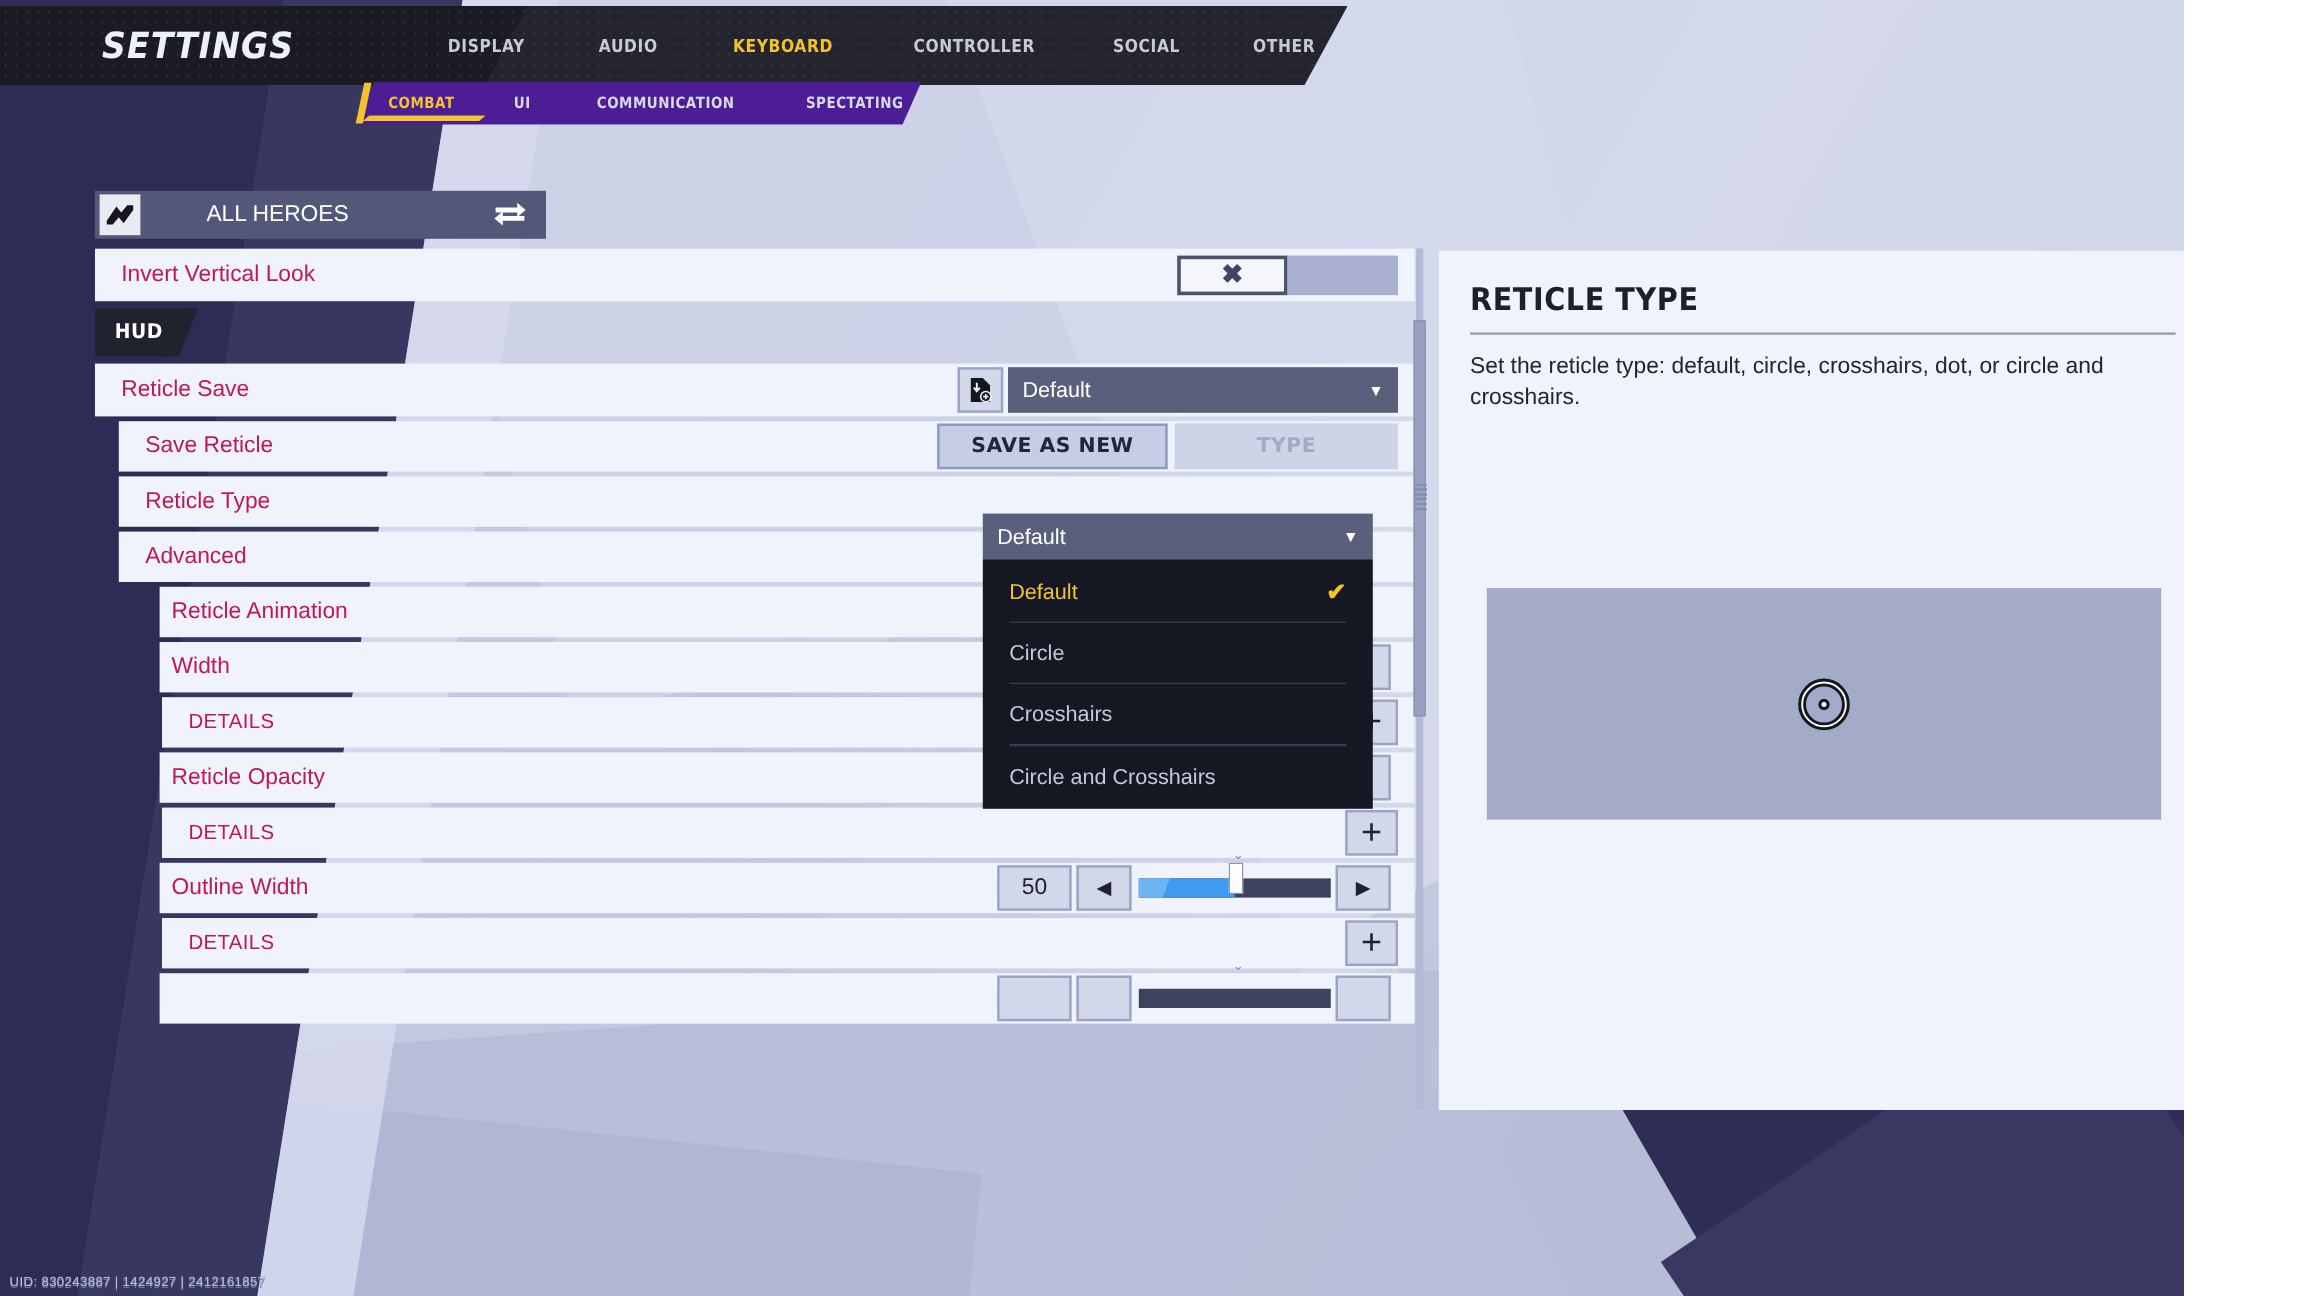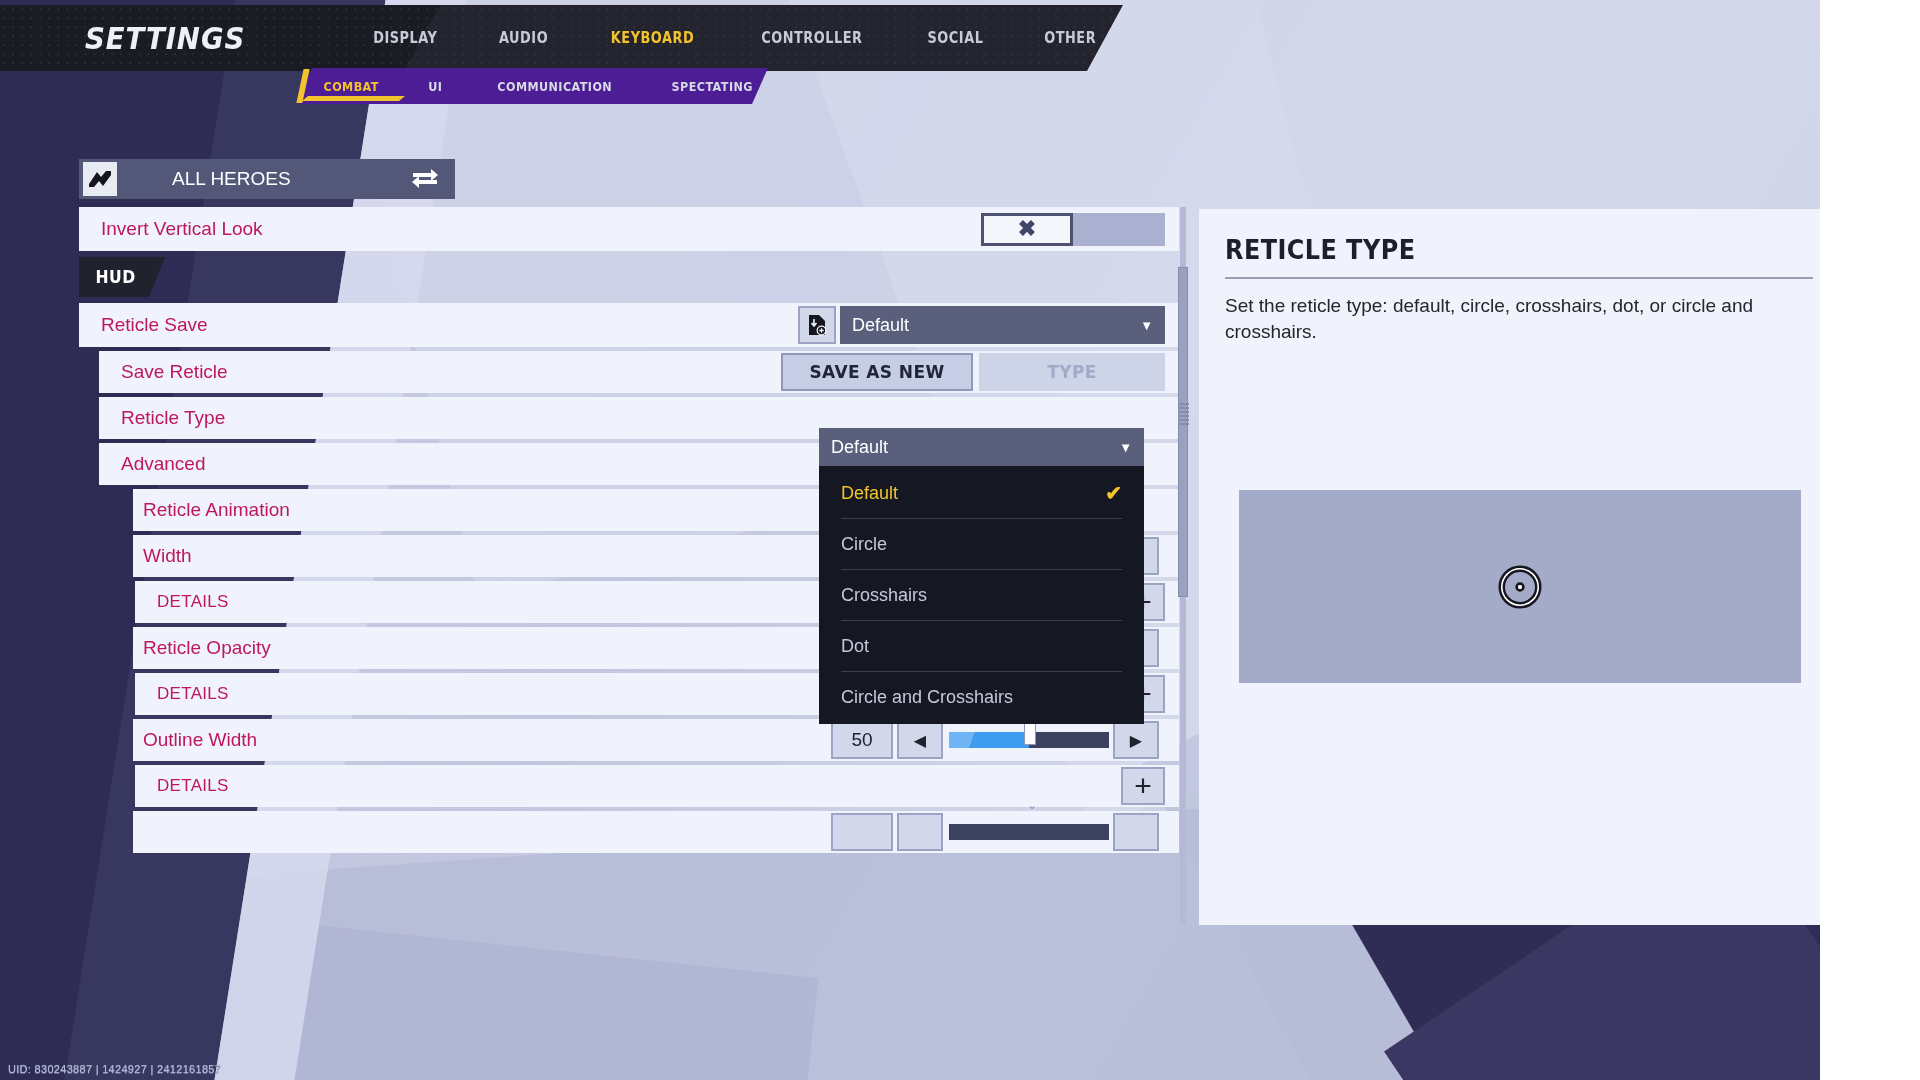--- a/index.html
+++ b/index.html
@@ -544,23 +544,20 @@
       </div>
       <div class="dd-sep"></div>
       <div class="dd-item">
         <span>Circle</span>
       </div>
       <div class="dd-sep"></div>
       <div class="dd-item">
         <span>Crosshairs</span>
       </div>
       <div class="dd-sep"></div>
-      <div class="dd-item">
-        <span>Dot</span>
-      </div>
       <div class="dd-sep"></div>
       <div class="dd-item">
         <span>Circle and Crosshairs</span>
       </div>
     </div>
   </div>
 
   <div class="scrollbar">
     <div class="scrollbar-thumb">
       <div class="scrollbar-grip"></div>

